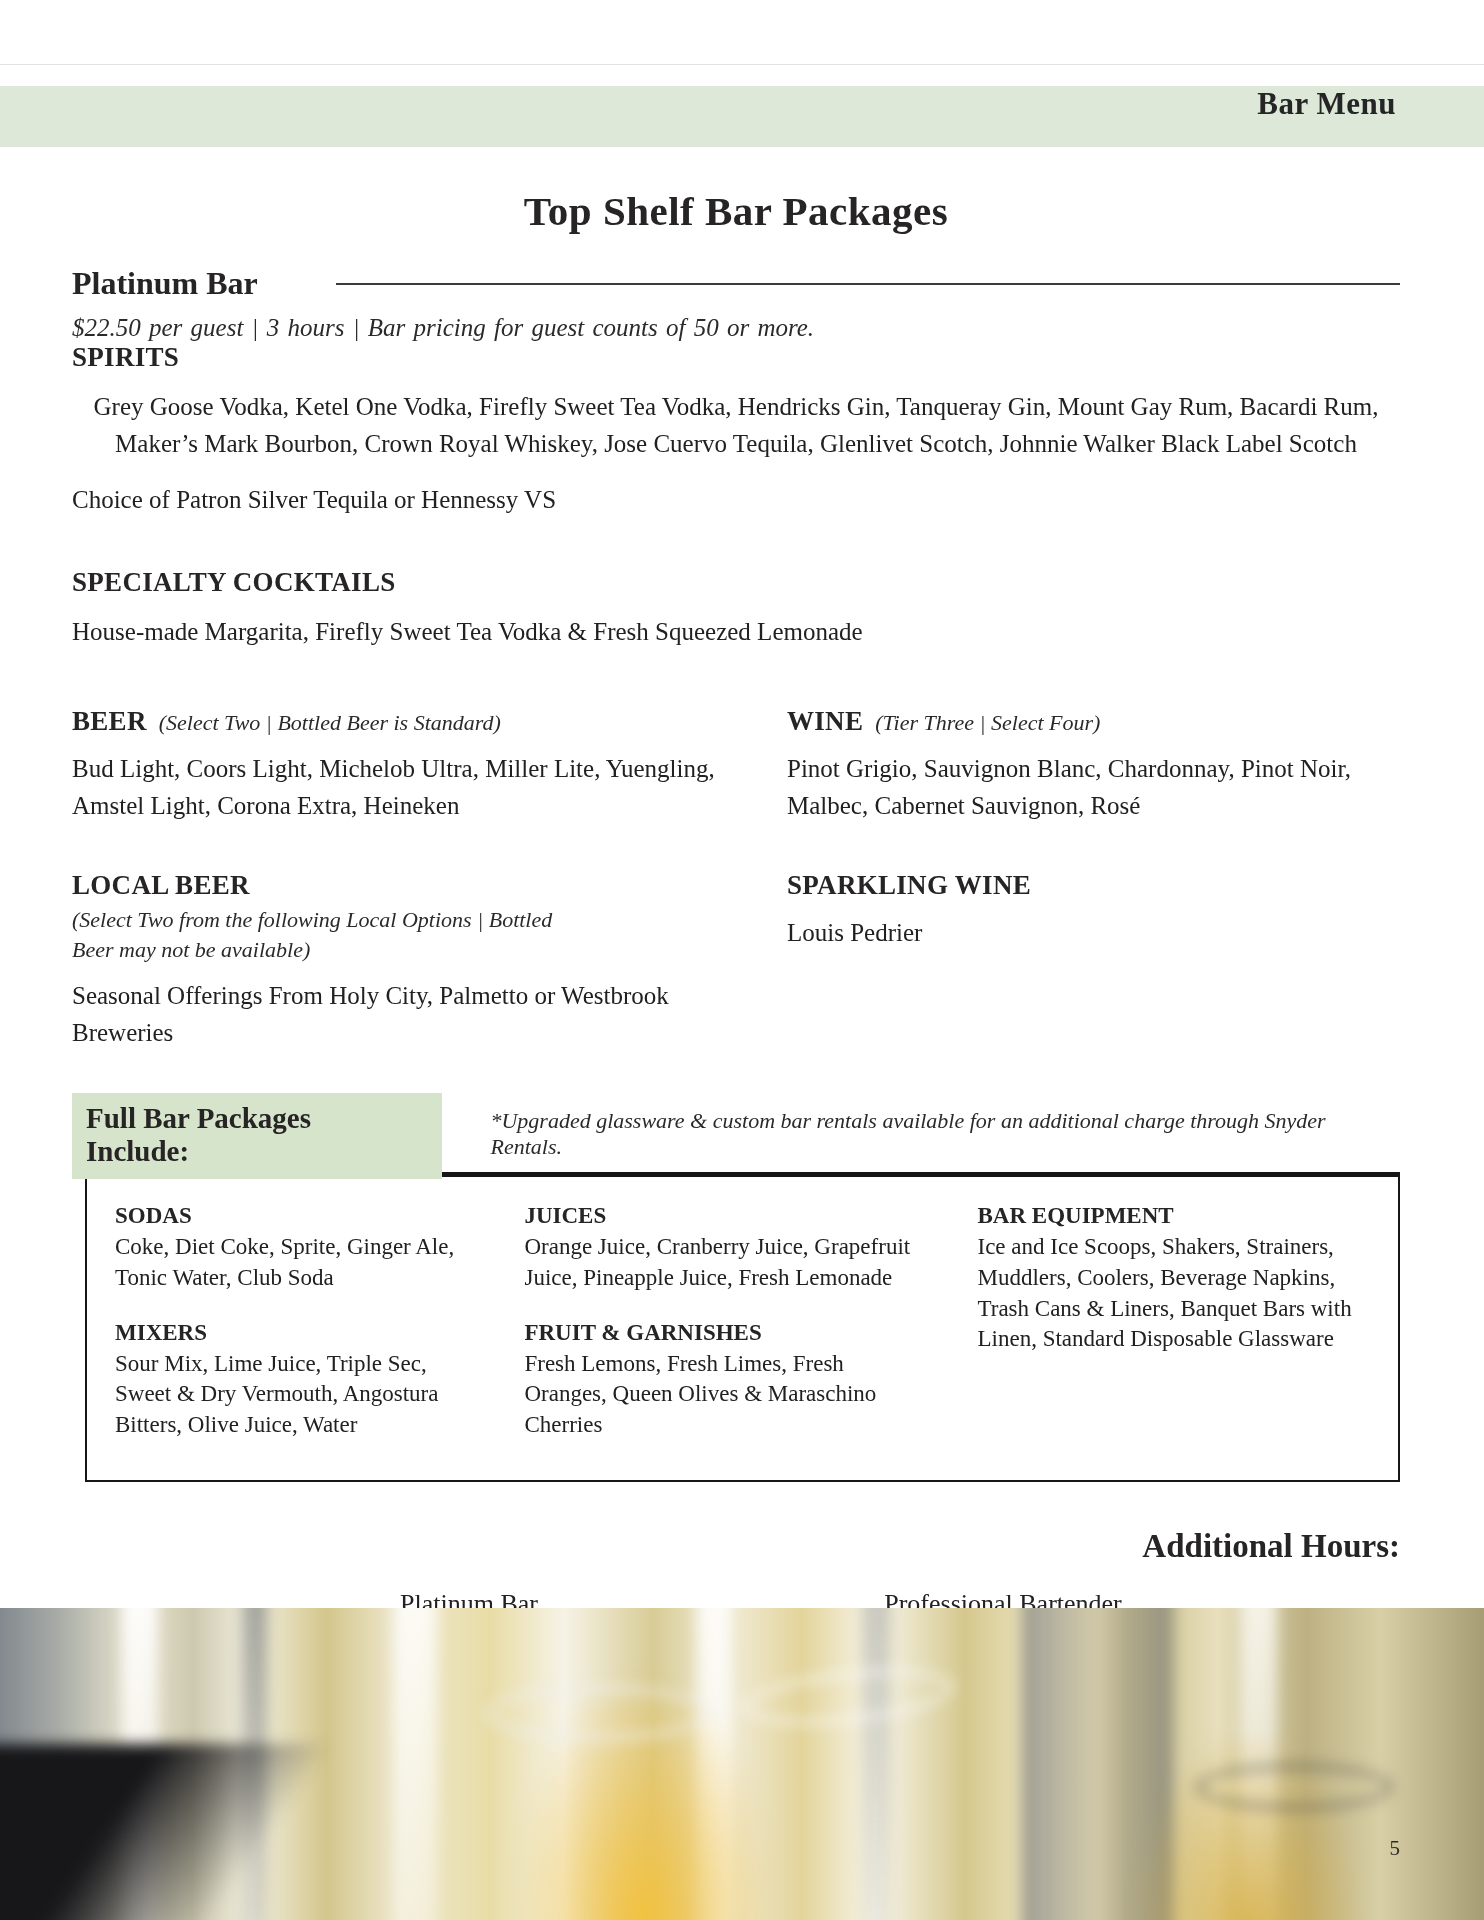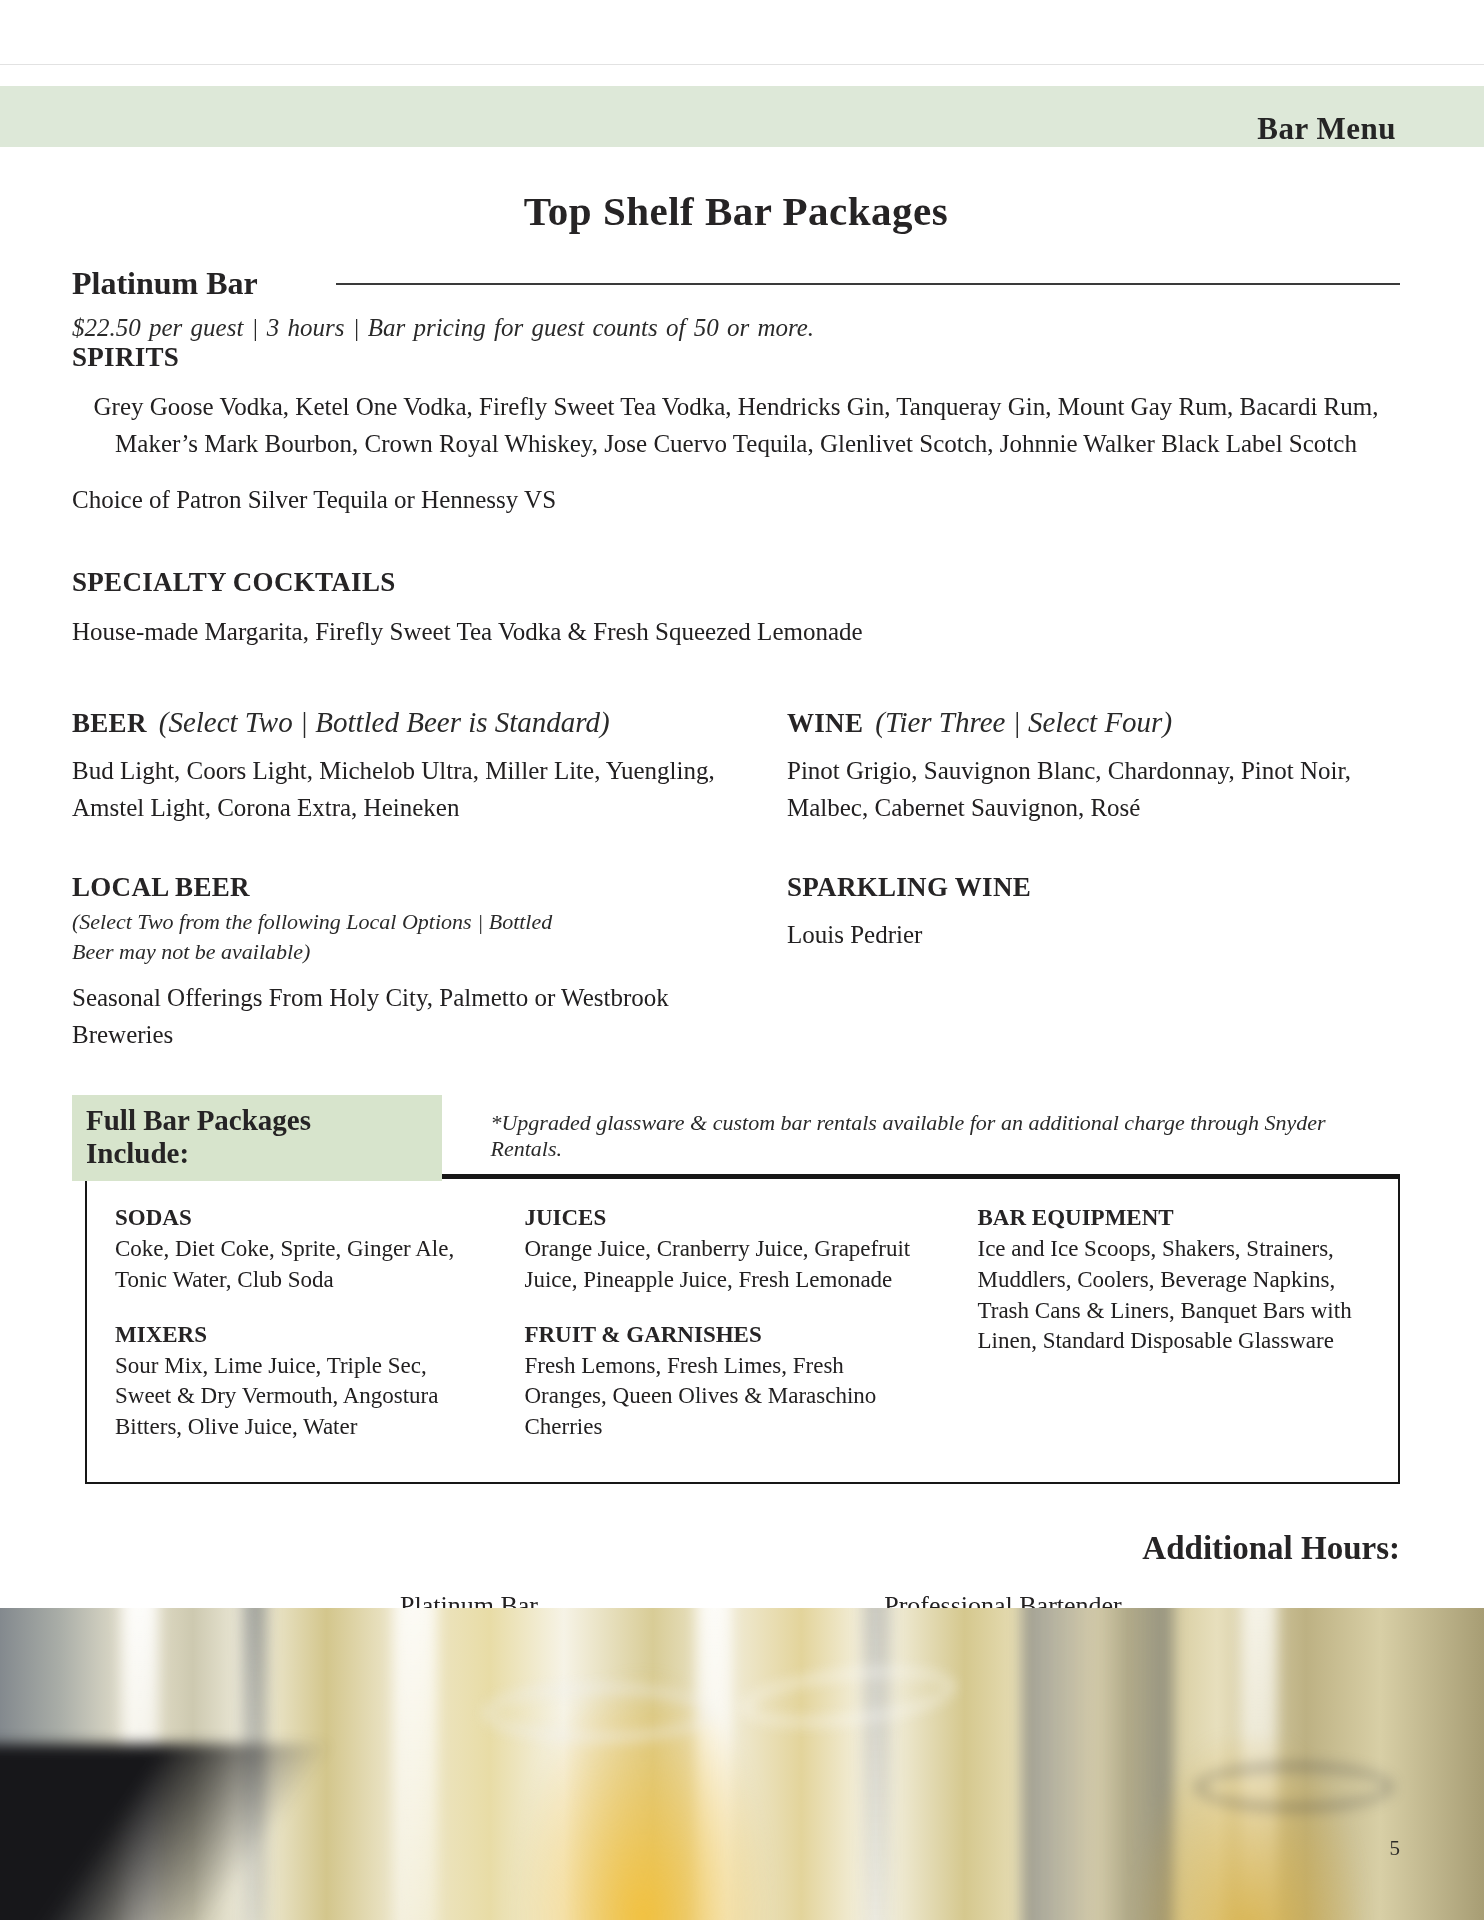--- a/index.html
+++ b/index.html
@@ -10,21 +10,21 @@
     margin:0 auto;
     background:#ffffff;
     font-family:"Liberation Serif","DejaVu Serif",serif;
     color:#1f1d1e;
     overflow:hidden;
   }
   .top-rule { margin-top:64px; border-top:1px solid #e2e2e2; }
   .banner {
     margin-top:21px; height:61px;
     background:#dde8d8;
-    display:flex; align-items:flex-end; justify-content:flex-end;
+    display:flex; align-items:flex-start; justify-content:flex-end;
     padding-right:88px;
   }
   .banner-label { font-size:31px; font-weight:bold; color:#252525; letter-spacing:.5px; }
 
   .content { padding:0 84px 0 72px; }
 
   .doc-title {
     text-align:center; font-size:41px; font-weight:bold;
     margin-top:40px; letter-spacing:.5px; color:#262425;
   }
@@ -46,21 +46,21 @@
   .cocktails-items { margin-top:16px; }
 
   .two-col {
     margin-top:56px;
     display:grid;
     grid-template-columns: 645px 1fr;
     column-gap:70px;
     row-gap:46px;
   }
   .inline-head-row { display:flex; align-items:baseline; gap:12px; }
-  .inline-note { font-size:29px; font-style:italic; color:#2a2a2a; }
+  .inline-note { font-size:22px; font-style:italic; color:#2a2a2a; }
   .col-items { margin-top:14px; }
   .sub-note { font-size:22px; font-style:italic; color:#2a2a2a; line-height:1.35; margin-top:4px; max-width:520px; }
 
   .fullbar-row { margin-top:42px; display:flex; align-items:center; }
   .fullbar-label {
     position:relative; z-index:2;
     background:#d7e4cc;
     font-size:29px; font-weight:bold; color:#262425;
     padding:9px 22px 11px 14px;
   }

